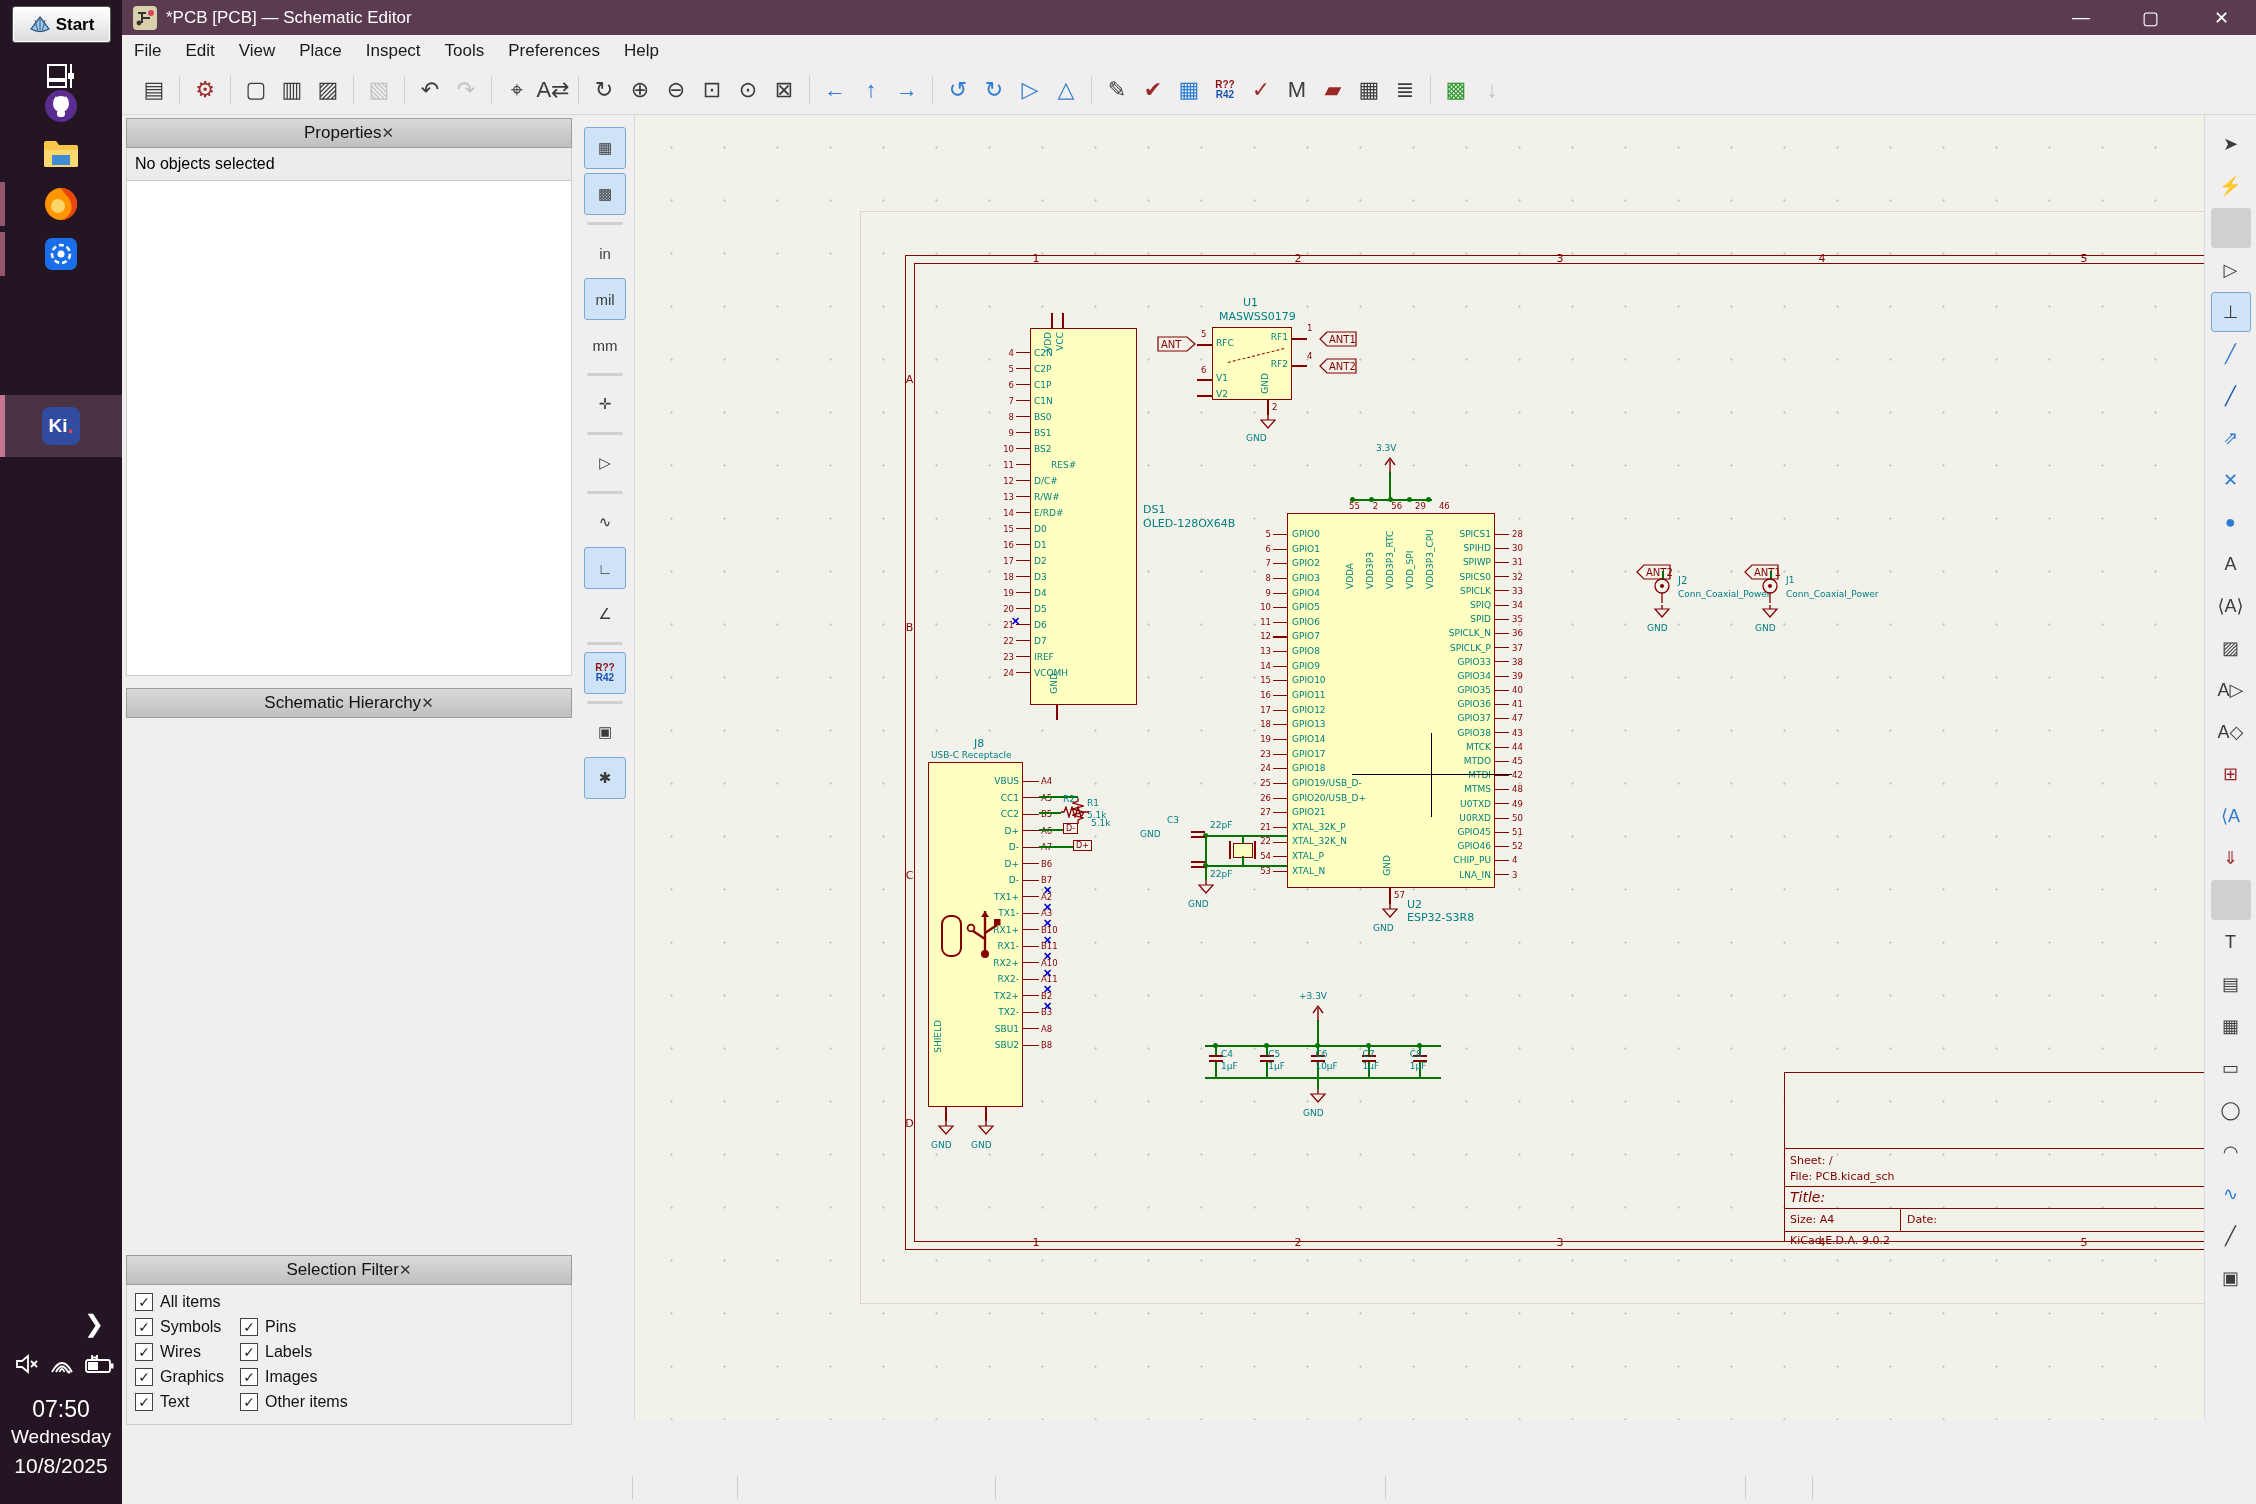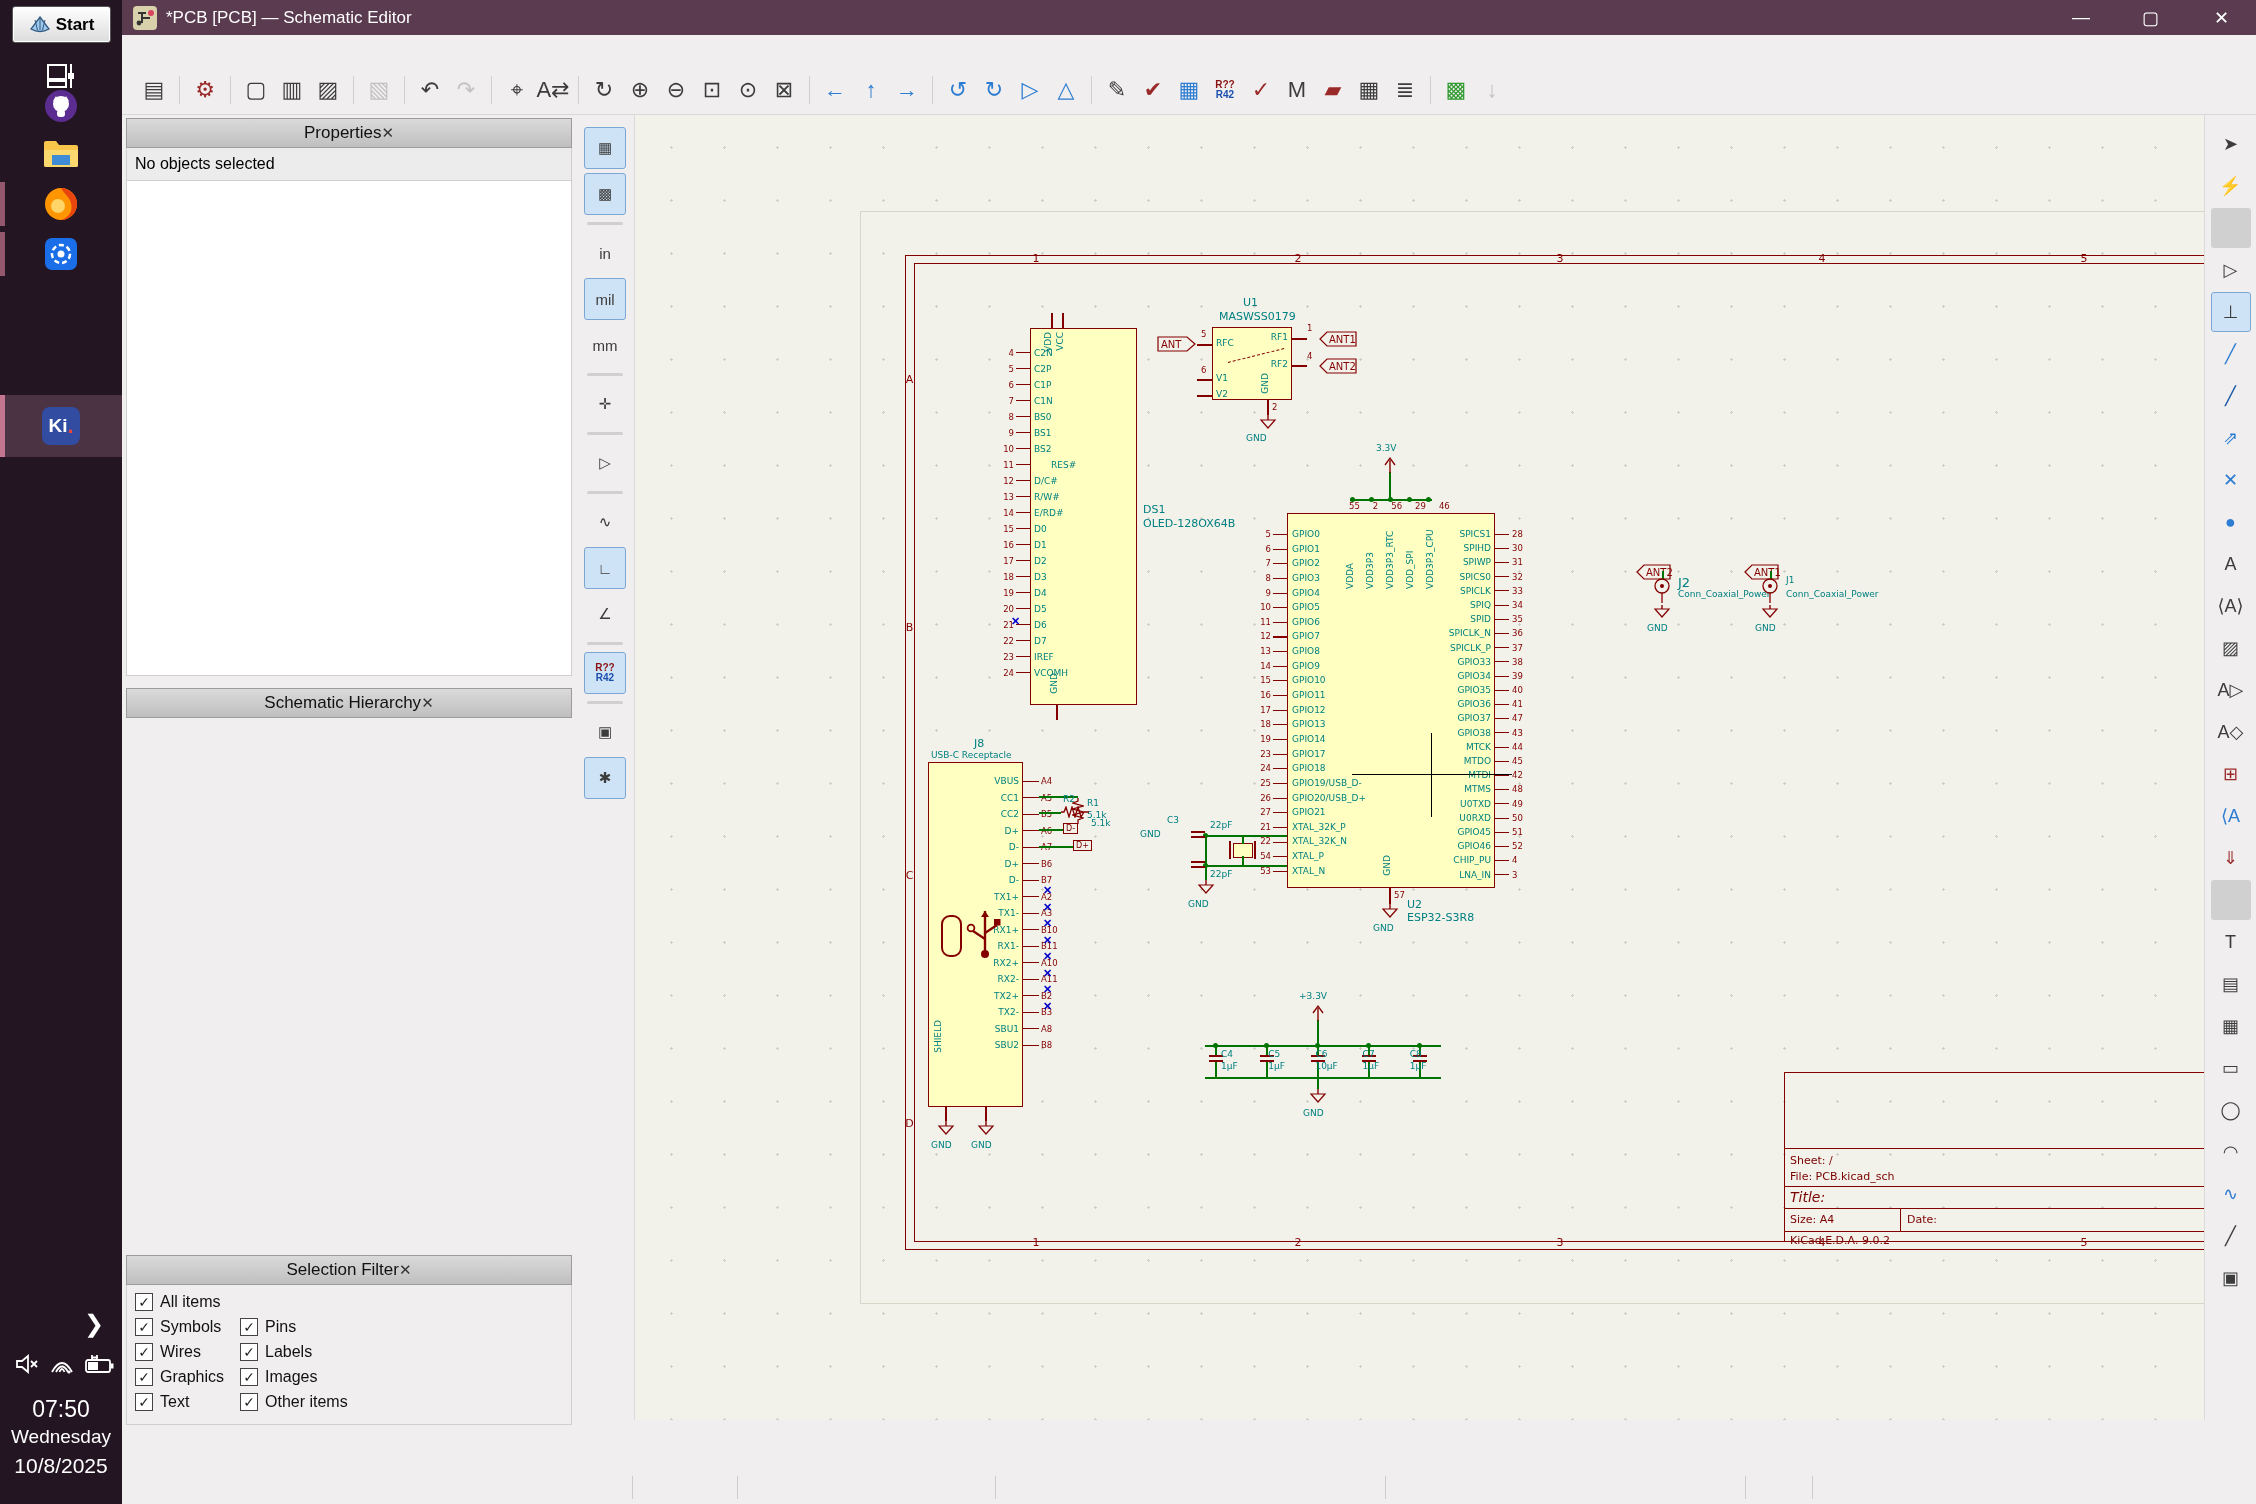--- a/index.html
+++ b/index.html
@@ -148,20 +148,31 @@
         <path d="M6 8 L14 8 M10 8 L10 18 M10 13 L18 13" stroke="#333" stroke-width="2"></path>
         <circle cx="19" cy="8" r="3" fill="#d9455f"></circle>
         <circle cx="7" cy="18" r="2.4" fill="#333"></circle>
       </svg>
     <span style="font-size:17px;" data-name="window-title">*PCB [PCB] — Schematic Editor</span>
     <span class="abs" style="left:1950px;font-size:18px;" data-name="minimize-button">—</span>
     <span class="abs" style="left:2020px;font-size:18px;" data-name="maximize-button">▢</span>
     <span class="abs" style="left:2092px;font-size:18px;" data-name="close-button">✕</span>
   </div>
 
+  <div id="menubar" class="abs" data-name="menubar">
+
+  <span class="mi" data-name="menu-item">File</span>
+      <span class="mi" data-name="menu-item">Edit</span>
+      <span class="mi" data-name="menu-item">View</span>
+      <span class="mi" data-name="menu-item">Place</span>
+      <span class="mi" data-name="menu-item">Inspect</span>
+      <span class="mi" data-name="menu-item">Tools</span>
+      <span class="mi" data-name="menu-item">Preferences</span>
+      <span class="mi" data-name="menu-item">Help</span>
+    </div>
 
   <div id="toolbar" class="abs" data-name="main-toolbar">
 
   <div class="tbi" data-name="save-button">
         <span>▤</span>
       </div>
       <div class="tbi" data-name="toolbar-separator">
         <span></span>
       </div>
       <div class="tbi" data-name="schematic-setup-button" style="color: rgb(154, 42, 42);">
@@ -989,21 +1000,21 @@
       <svg class="abs" style="left:1017px;top:462px;" width="22" height="30" data-name="coax-connector">
           <circle cx="10" cy="9" r="7" fill="none" stroke="#840000" stroke-width="1.3"></circle>
           <circle cx="10" cy="9" r="2" fill="#840000"></circle>
           <line x1="10" y1="16" x2="10" y2="26" stroke="#840000" stroke-width="1.3"></line>
         </svg>
       <svg class="abs" style="left:1018px;top:490px;" width="18" height="16" data-name="gnd-symbol">
           <line x1="9" y1="0" x2="9" y2="4" stroke="#840000" stroke-width="1.4"></line>
           <polygon points="2,4 16,4 9,12" fill="none" stroke="#840000" stroke-width="1.2"></polygon>
         </svg>
       <span class="pname abs" style="left:1012px;top:508px;">GND</span>
-      <span class="refval abs" style="left:1043px;top:460px;font-size:13px;">J2</span>
+      <span class="refval abs" style="left:1043px;top:460px;font-size:10px;">J2</span>
       <span class="refval abs" style="left:1043px;top:474px;font-size:9px;">Conn_Coaxial_Power</span>
 
       <svg class="abs" style="left:1103px;top:449px;" width="42" height="16" data-name="global-label">
           <polygon points="7,8 14,1 40,1 40,15 14,15" fill="none" stroke="#840000" stroke-width="1.2"></polygon>
           <text x="16" y="12" font-size="10" fill="#840000" font-family="DejaVu Sans">ANT1</text>
         </svg>
       <div class="w abs" style="left:1135px;top:456px;width:1.5px;height:8px;"></div>
       <svg class="abs" style="left:1125px;top:462px;" width="22" height="30" data-name="coax-connector">
           <circle cx="10" cy="9" r="7" fill="none" stroke="#840000" stroke-width="1.3"></circle>
           <circle cx="10" cy="9" r="2" fill="#840000"></circle>

